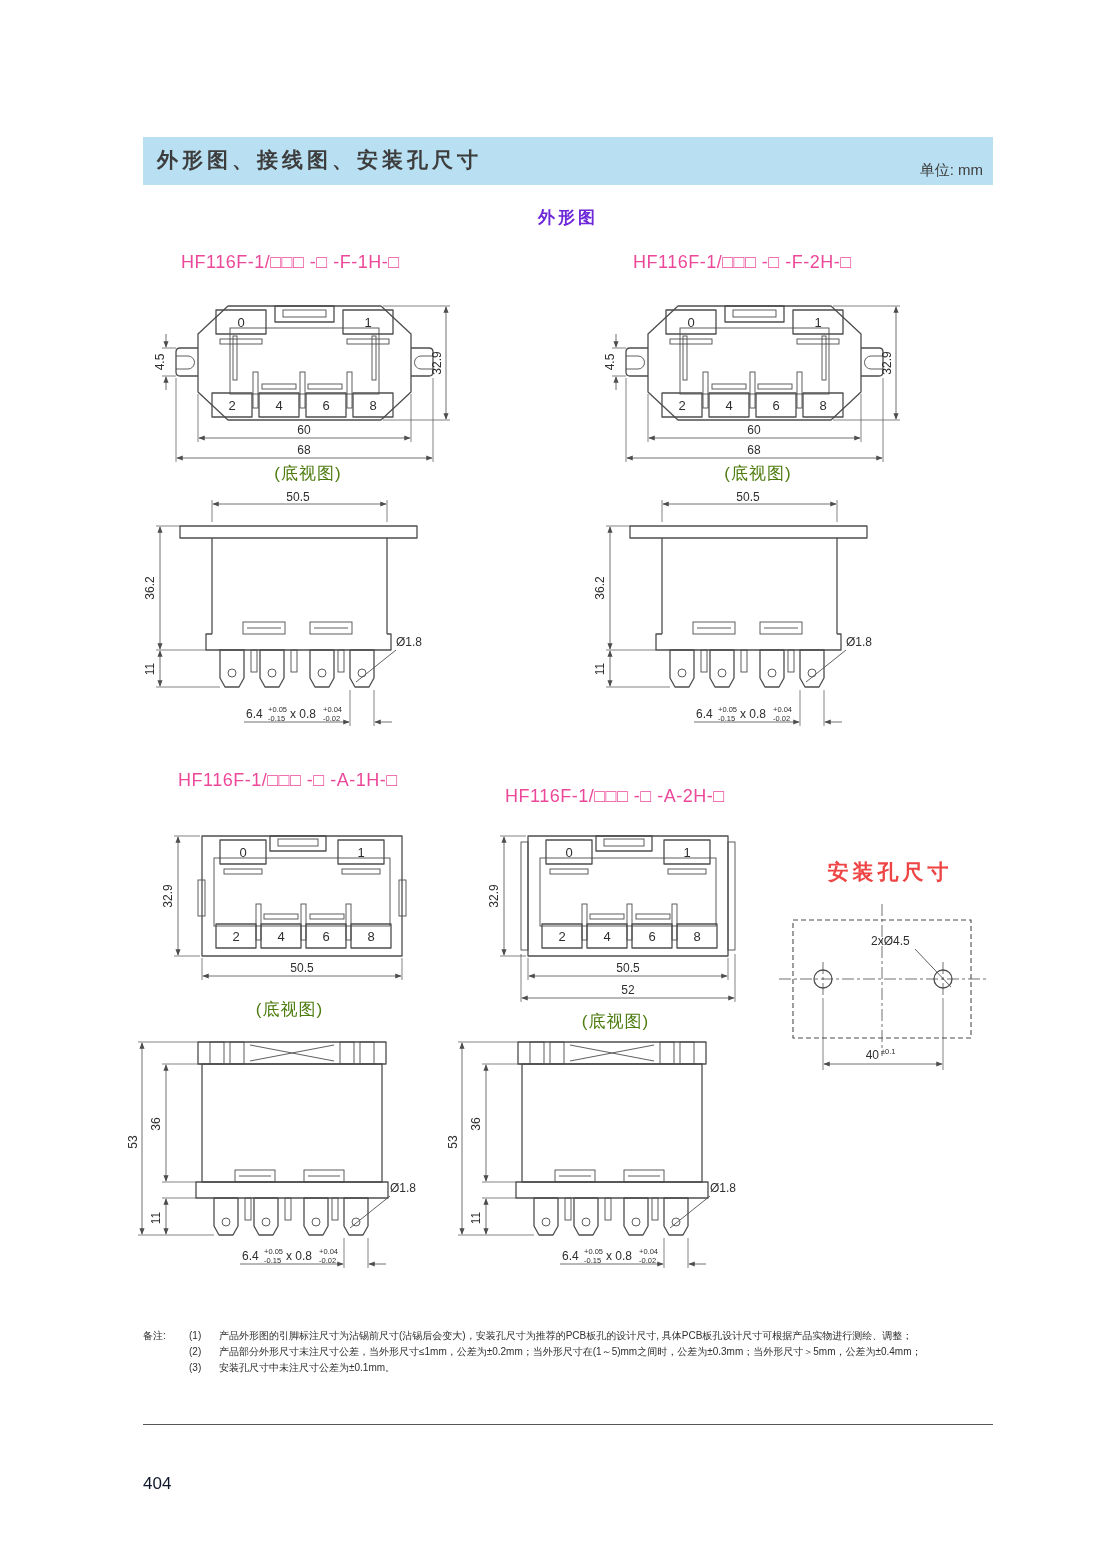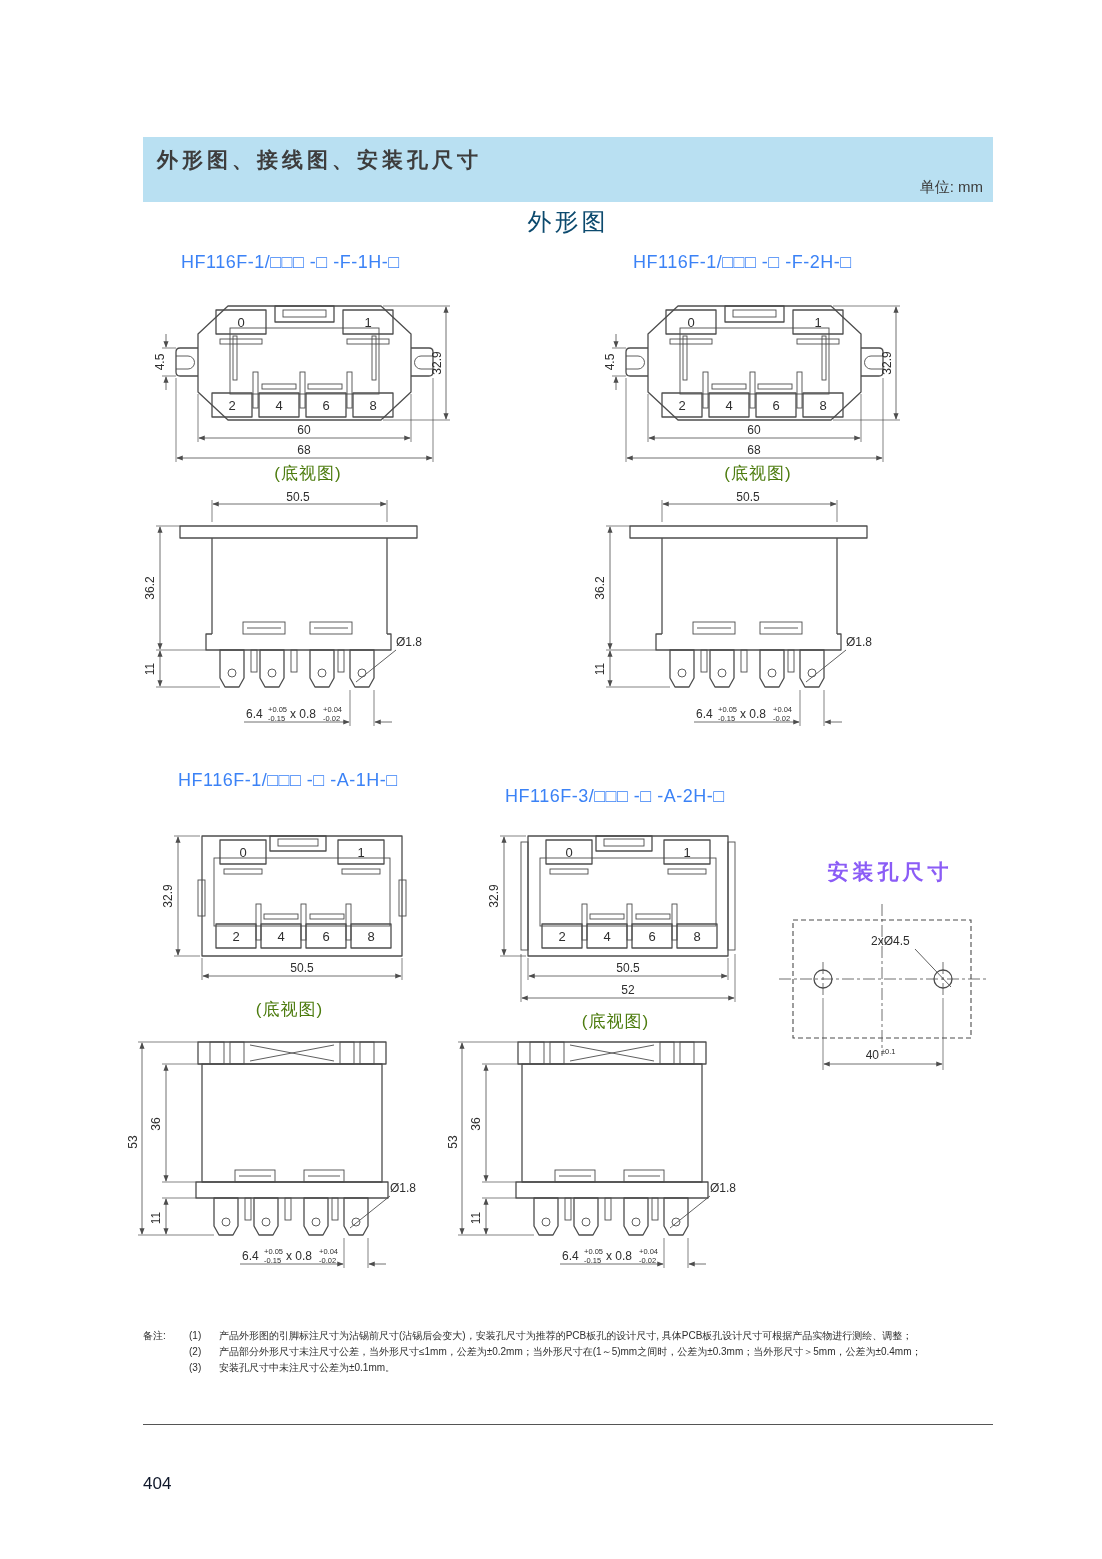--- a/index.html
+++ b/index.html
@@ -1,25 +1,25 @@
 <!DOCTYPE html>
 <html><head>
 <meta charset="utf-8">
 <style>
   html,body{margin:0;padding:0;background:#fff;}
   .page{position:relative;width:1102px;height:1559px;background:#ffffff;
         font-family:"Liberation Sans",sans-serif;color:#333;overflow:hidden;}
   .abs{position:absolute;}
-  .header-bar{left:143px;top:137px;width:850px;height:65px;background:#b9e0f2;}
+  .header-bar{left:143px;top:137px;width:850px;height:48px;background:#b9e0f2;}
   .header-title{left:14px;top:9px;font-size:21px;font-weight:bold;letter-spacing:4px;color:#3d3d3d;position:absolute;}
   .unit-label{right:10px;bottom:5px;font-size:15px;color:#3d3d3d;position:absolute;}
-  .section-title{left:143px;top:206px;width:850px;text-align:center;font-size:24px;font-weight:normal;letter-spacing:3px;color:#0c4a6e;}
-  .model-label{font-size:18px;color:#3b82f6;letter-spacing:0.5px;white-space:nowrap;}
+  .section-title{left:143px;top:206px;width:850px;text-align:center;font-size:17px;font-weight:bold;letter-spacing:3px;color:#6d28d9;}
+  .model-label{font-size:18px;color:#ec4899;letter-spacing:0.5px;white-space:nowrap;}
   .caption{font-size:17px;color:#4d7c0f;text-align:center;letter-spacing:1px;}
-  .mount-title{left:790px;top:858px;width:200px;text-align:center;font-size:21px;font-weight:bold;letter-spacing:4px;color:#8b5cf6;}
+  .mount-title{left:790px;top:858px;width:200px;text-align:center;font-size:21px;font-weight:bold;letter-spacing:4px;color:#ef4444;}
   .notes{left:143px;top:1328px;width:852px;font-size:10px;line-height:1.58;color:#2e2e2e;display:grid;grid-template-columns:46px 1fr;}
   .note-item{display:flex;}
   .note-num{flex:0 0 30px;}
   .note-text{flex:1;}
   .divider{left:143px;top:1424px;width:850px;height:0;border-top:1.5px solid #555;}
   .page-num{left:143px;top:1474px;font-size:17px;color:#0f172a;}
   
   svg{overflow:visible;}
   .o{fill:none;stroke:#4d4d4d;stroke-width:1.3;stroke-linejoin:round;}
   .o2{fill:none;stroke:#4d4d4d;stroke-width:0.9;}
@@ -258,21 +258,21 @@
       <text class="dt" x="106" y="226">6.4</text>
       <text class="dt dts" x="128" y="220">+0.05</text>
       <text class="dt dts" x="128" y="229">-0.15</text>
       <text class="dt" x="150" y="226">x 0.8</text>
       <text class="dt dts" x="183" y="220">+0.04</text>
       <text class="dt dts" x="183" y="229">-0.02</text>
     </g>
   </svg>
 
   <div class="abs model-label" style="left:178px;top:770px;">HF116F-1/□□□ -□ -A-1H-□</div>
-  <div class="abs model-label" style="left:505px;top:786px;">HF116F-3/□□□ -□ -A-2H-□</div>
+  <div class="abs model-label" style="left:505px;top:786px;">HF116F-1/□□□ -□ -A-2H-□</div>
 
   <svg class="abs" style="left:162px;top:828px;" width="255" height="172" viewBox="0 0 255 172">
     <g>
       <rect class="o" x="40" y="8" width="200" height="120"></rect>
       <rect class="o2" x="36" y="52" width="7" height="36"></rect>
         <rect class="o2" x="237" y="52" width="7" height="36"></rect>
       <rect class="o2" x="52" y="30" width="176" height="68"></rect>
       <rect class="o" x="58" y="12" width="46" height="24"></rect>
         <rect class="o" x="176" y="12" width="46" height="24"></rect>
       <rect class="o2" x="62" y="41" width="38" height="5"></rect>

